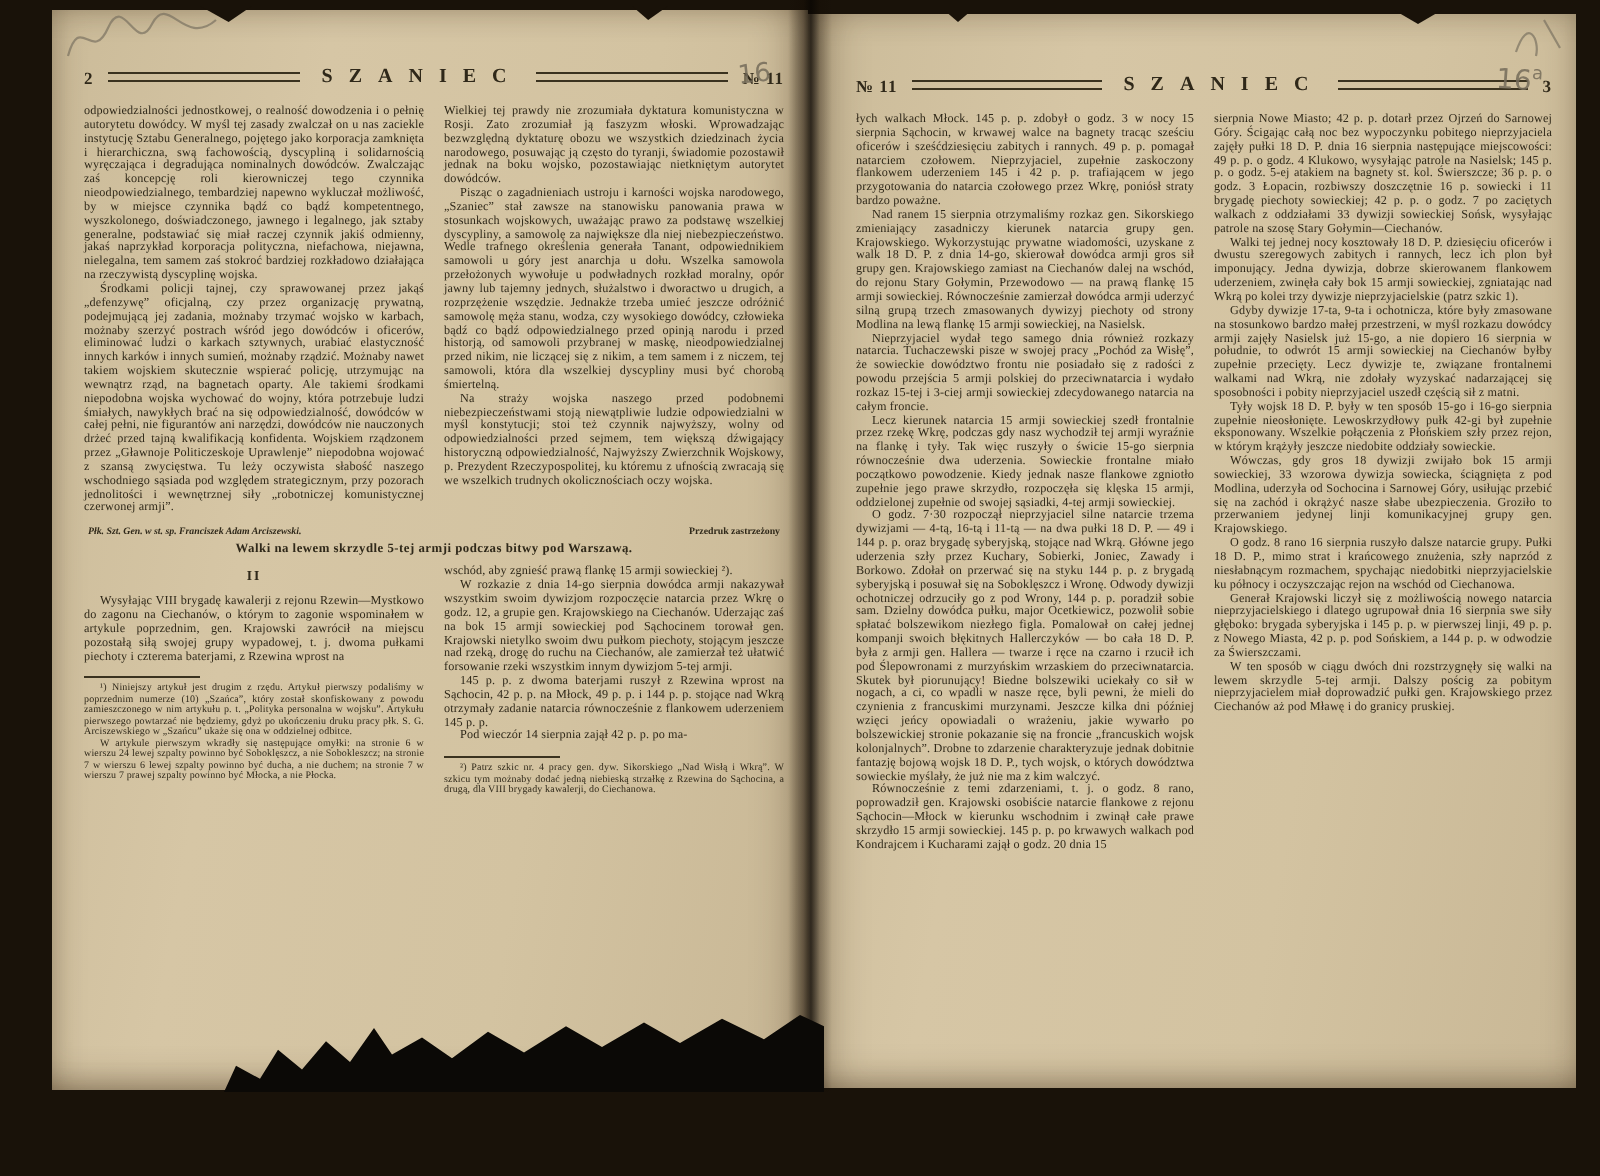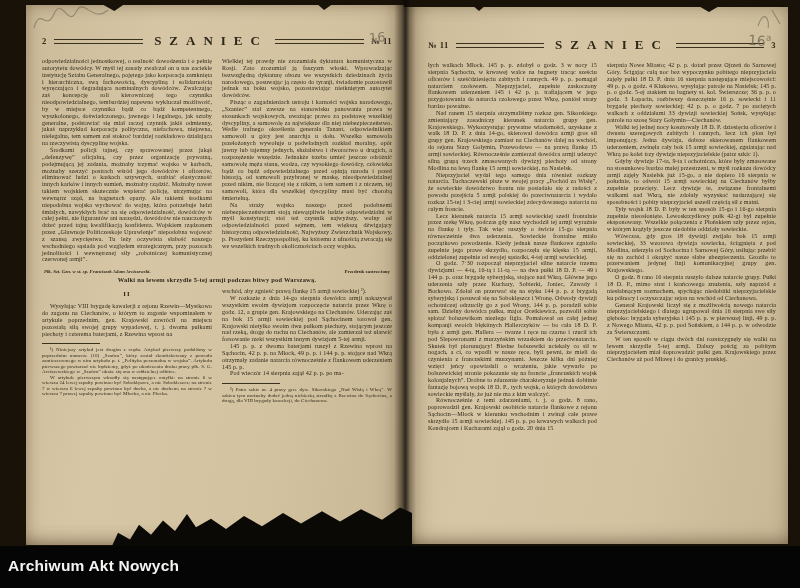--- a/index.html
+++ b/index.html
@@ -7,21 +7,21 @@
          background:#191209;font-family:"Liberation Serif",serif;color:#2f2819;}
   .page{position:absolute;box-sizing:border-box;overflow:hidden;
         background:linear-gradient(100deg,#cbbb99 0%,#d6c6a5 30%,#d3c3a1 65%,#c8b795 100%);}
   .page.left{left:26px;top:5px;width:378px;height:540px;padding:28px 12px 0 16px;
         box-shadow:inset -16px 0 22px -12px rgba(55,36,16,.55), inset 0 -14px 18px -12px rgba(55,36,16,.45), inset 6px 4px 18px -8px rgba(55,36,16,.4);}
   .page.right{left:404px;top:7px;width:384px;height:537px;padding:30px 12px 0 24px;
         box-shadow:inset 18px 0 22px -12px rgba(55,36,16,.55), inset 0 -14px 18px -12px rgba(55,36,16,.4), inset -6px 4px 18px -8px rgba(55,36,16,.35);}
   .pghead{display:flex;align-items:center;gap:7px;margin-bottom:9px;}
   .pghead .num{font-size:8.5px;font-weight:bold;letter-spacing:.5px;white-space:nowrap;}
   .dblrule{flex:1;height:3px;border-top:1.1px solid #3a321f;border-bottom:1.1px solid #3a321f;}
-  .masthead{font-size:13px;font-weight:bold;letter-spacing:8px;white-space:nowrap;padding-left:4px;}
+  .masthead{font-size:10px;font-weight:bold;letter-spacing:8px;white-space:nowrap;padding-left:4px;}
   .cols{display:flex;gap:10px;}
   .col{flex:1;min-width:0;font-size:6.1px;line-height:6.85px;text-align:justify;letter-spacing:.08px;}
   .col p{margin:0;text-indent:8px;}
   .col p.cont{text-indent:0;}
   .byline{display:flex;justify-content:space-between;align-items:baseline;margin:6px 2px 2px 2px;}
   .byline .author{font-size:4.9px;font-weight:bold;font-style:italic;}
   .byline .reserved{font-size:4.9px;font-weight:bold;}
   .title{text-align:center;font-size:12.5px;font-weight:bold;letter-spacing:1.6px;margin:2px 0 2px 0;white-space:nowrap;}
   .title sup{font-size:7px;letter-spacing:0;}
   .subtitle{text-align:center;font-size:6.4px;font-weight:bold;letter-spacing:.25px;margin-bottom:5px;}
@@ -141,16 +141,13 @@
 
   <svg class="squiggle" style="left:30px;top:2px;" width="84" height="36" viewBox="0 0 84 36">
     <path d="M4 26 C 10 4, 16 30, 24 12 S 38 26, 46 10 S 62 22, 78 8" fill="none" stroke="#7a7261" stroke-width="1.1" opacity="0.7"></path>
   </svg>
   <div class="pencil p-center">16</div>
   <svg class="squiggle" style="left:752px;top:4px;" width="34" height="28" viewBox="0 0 34 28">
     <path d="M6 22 C 12 4, 18 16, 16 24 M 20 6 L 28 20" fill="none" stroke="#7a7261" stroke-width="1.1" opacity="0.7"></path>
   </svg>
   <div class="pencil p-right"><span>16</span><sup>a</sup></div>
 
-  <div class="bottombar">
-    <span class="wm">Archiwum Akt Nowych</span>
-  </div>
 </div>
 
 </body></html>

